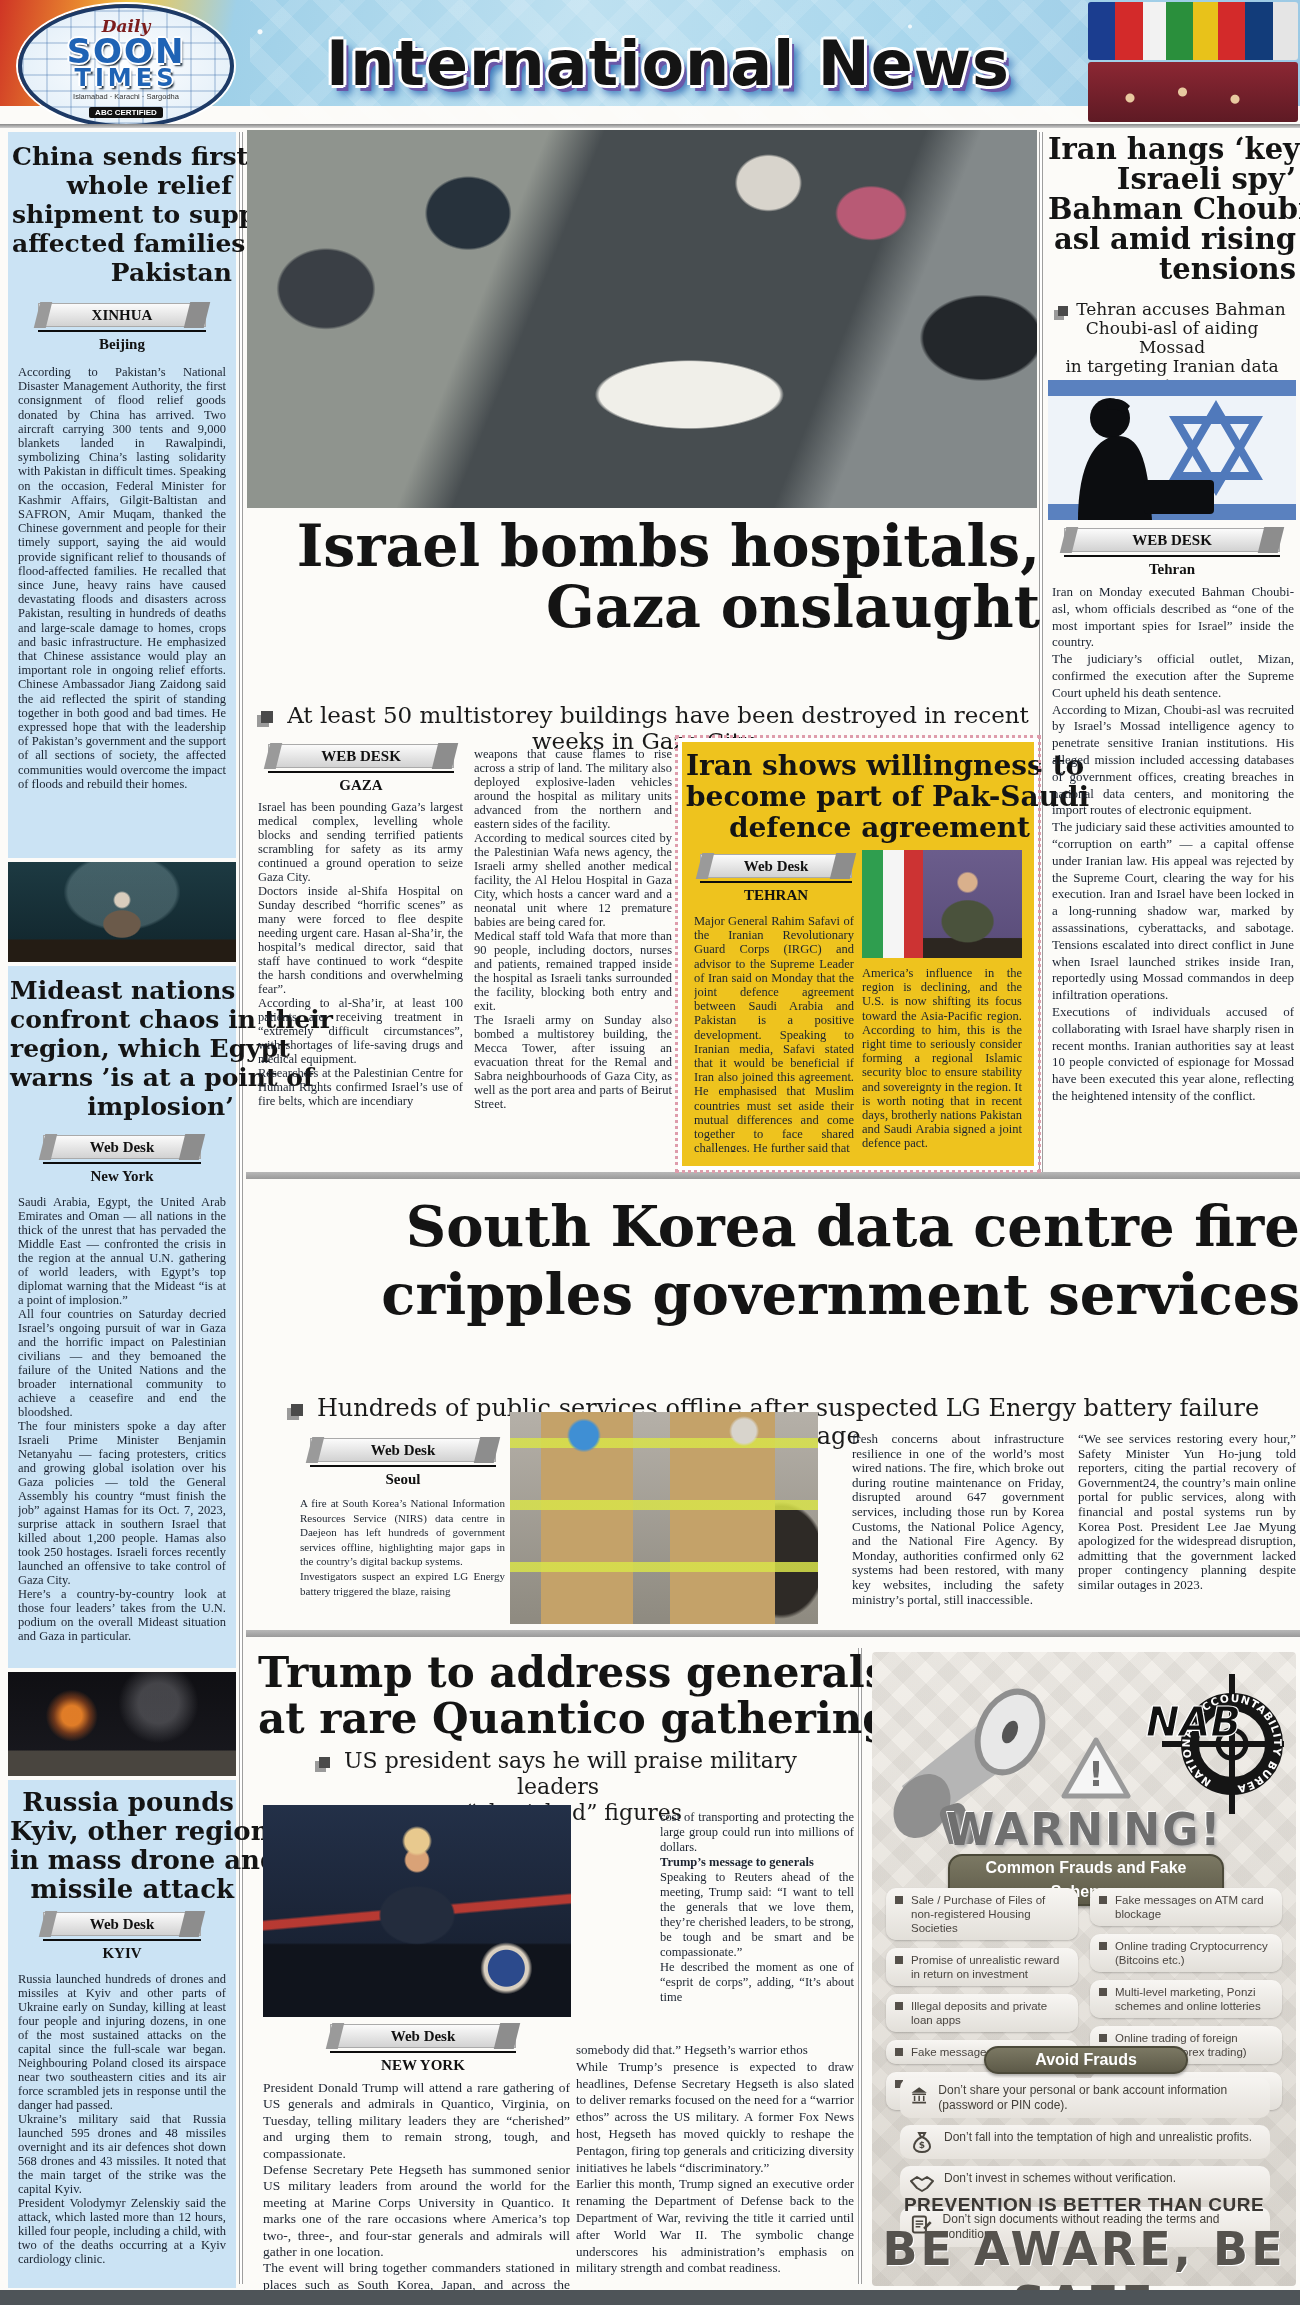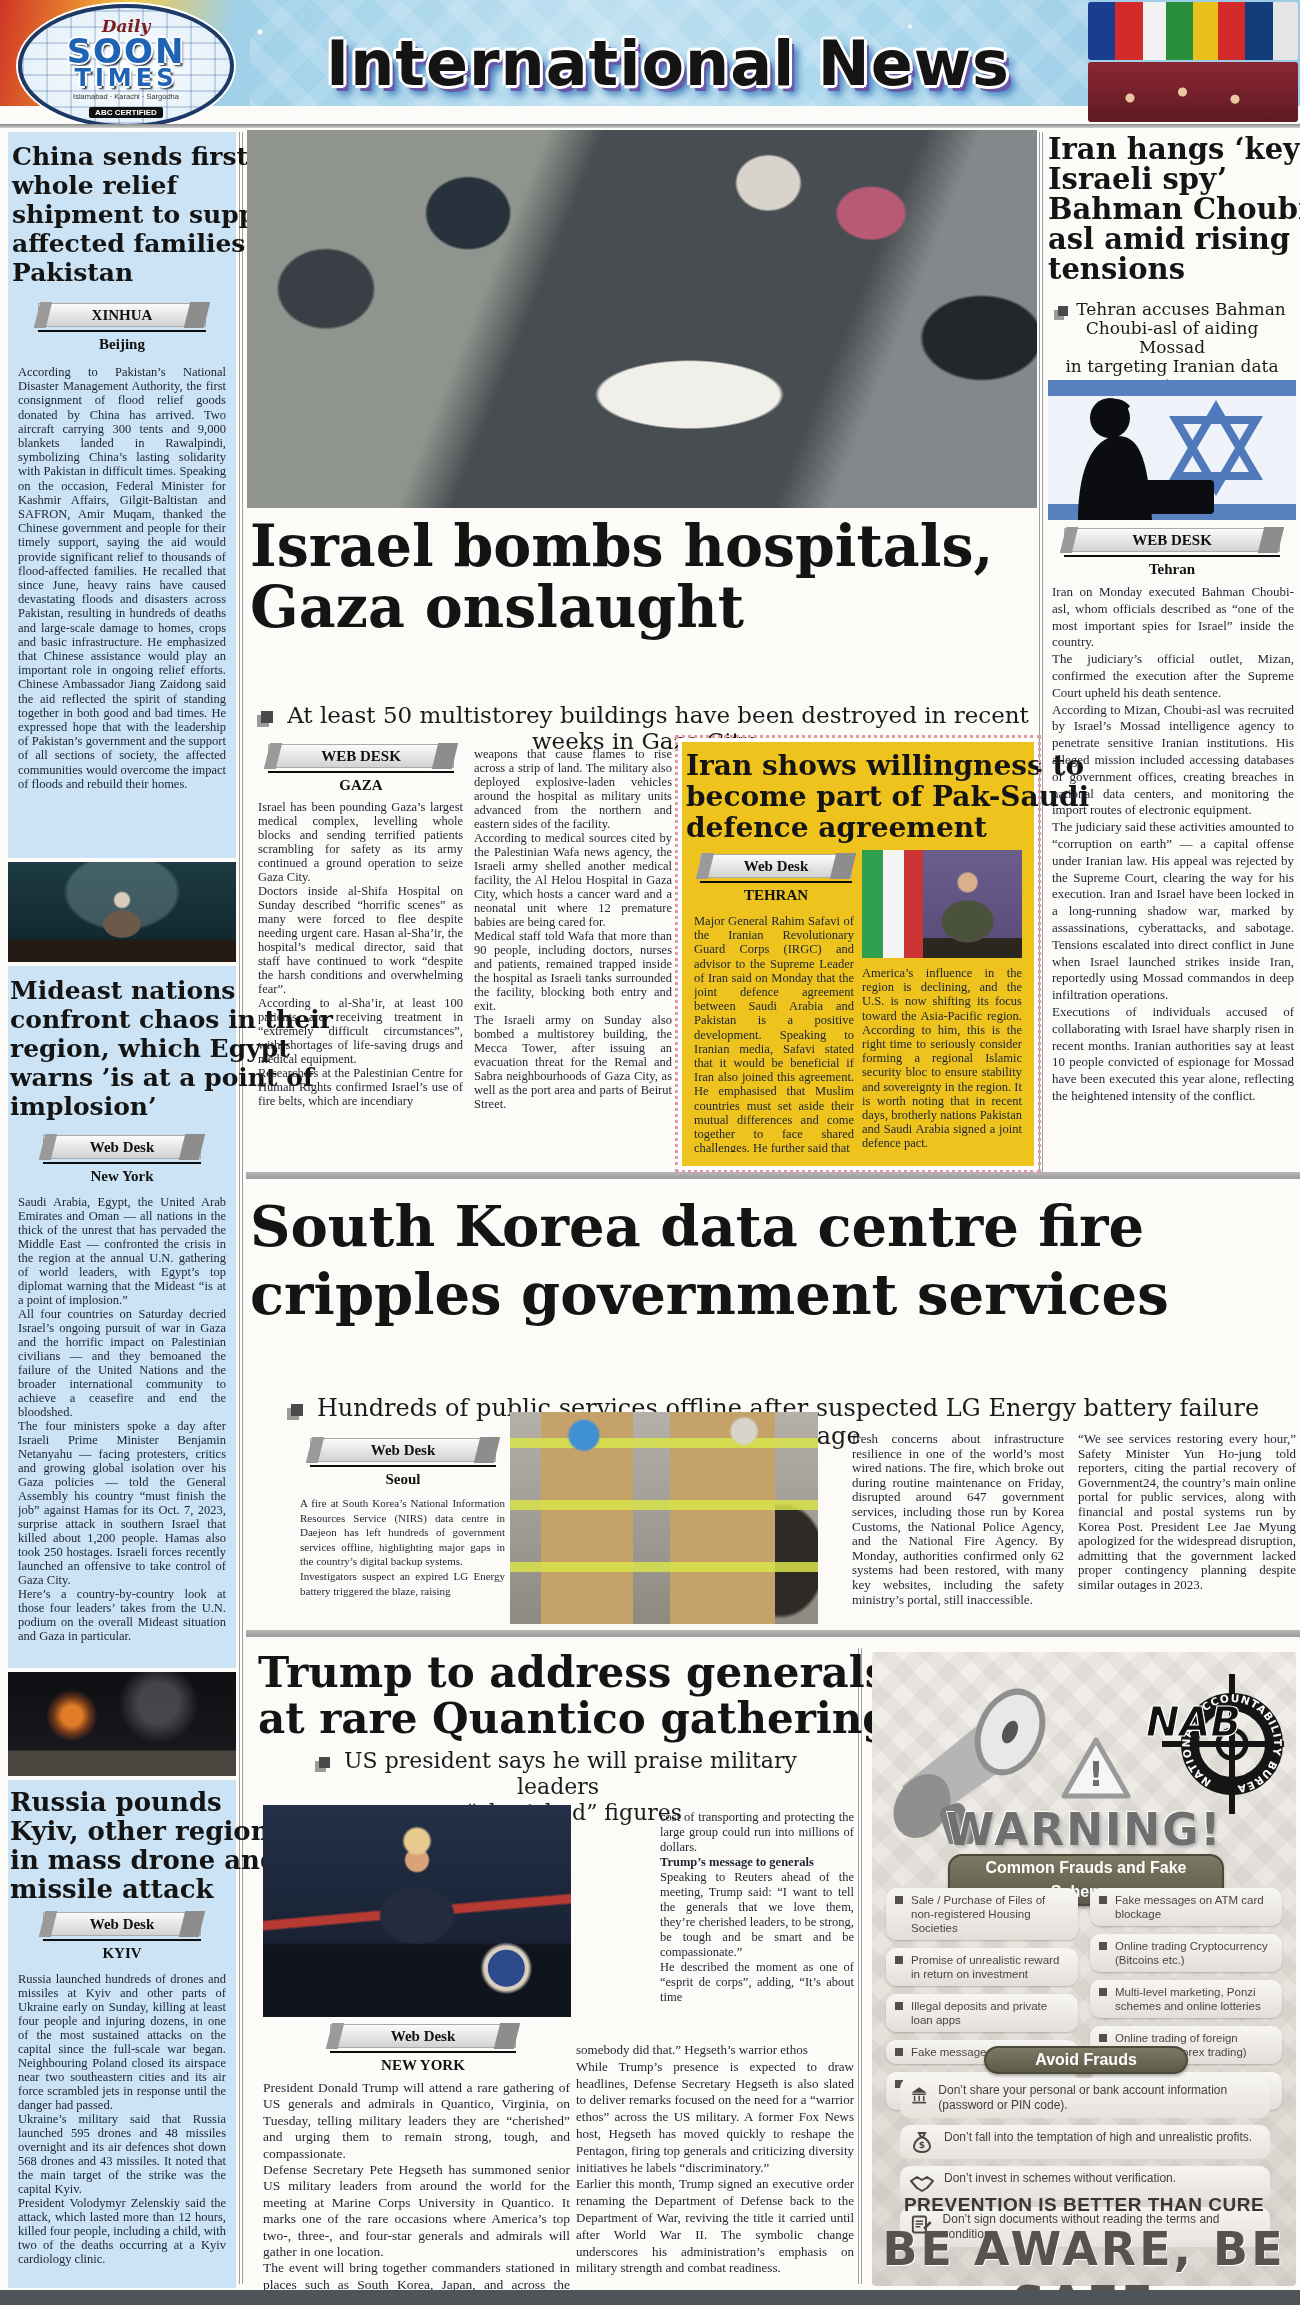--- a/index.html
+++ b/index.html
@@ -38,21 +38,21 @@
   .logo-cities{font:7.5px "Liberation Sans",sans-serif;color:#333;margin-top:2px;}
   .logo-cert{display:inline-block;font:bold 8px "Liberation Sans",sans-serif;color:#fff;background:#111;
     padding:1px 6px;border-radius:2px;margin-top:1px;}
   #banner-title{left:248px;top:20px;width:840px;height:92px;text-align:center;
     font:900 62px/88px "DejaVu Sans",sans-serif;color:#141414;letter-spacing:1px;
     text-shadow:-3px 0 #fff,3px 0 #fff,0 -3px #fff,0 3px #fff,-2px -2px #fff,2px 2px #fff,
       5px 6px 0 #6a57a8,8px 9px 8px #2f6fb5;}
   #banner-rule{left:0;top:124px;width:1300px;height:4px;background:linear-gradient(#888,#cfcfcf);}
   
   .panel{background:#cbe3f4;}
-  .hl{font-family:"DejaVu Serif",serif;font-weight:bold;color:#141414;text-align:left;white-space:nowrap;}
+  .hl{font-family:"DejaVu Serif",serif;font-weight:bold;color:#141414;text-align:right;white-space:nowrap;}
   .bodytxt{color:#1b2330;text-align:justify;overflow:hidden;}
   .bodytxt p{margin:0;}
   .srcbox{position:relative;background:linear-gradient(#fbfbfb,#d2d2d2);border:1px solid #aaa;
     font:bold 15px/22px "Liberation Serif",serif;color:#111;text-align:center;height:22px;}
   .srcbox::before{content:"";position:absolute;left:-2px;top:-2px;bottom:-2px;width:12px;background:#9a9a9a;transform:skewX(-14deg);}
   .srcbox::after{content:"";position:absolute;right:-2px;top:-2px;bottom:-2px;width:20px;background:#8d8d8d;transform:skewX(-14deg);}
   .srcunder{height:0;border-bottom:2.5px solid #0d0d0d;margin-top:3px;}
   .dateline{font:bold 15px "Liberation Serif",serif;color:#111;text-align:center;margin-top:4px;}
   .subhead{font-family:"DejaVu Serif",serif;color:#1a1a1a;text-align:center;}
   .bsq{display:inline-block;width:12px;height:12px;background:#4a4a4a;box-shadow:-4px 4px 0 #9a9a9a;

